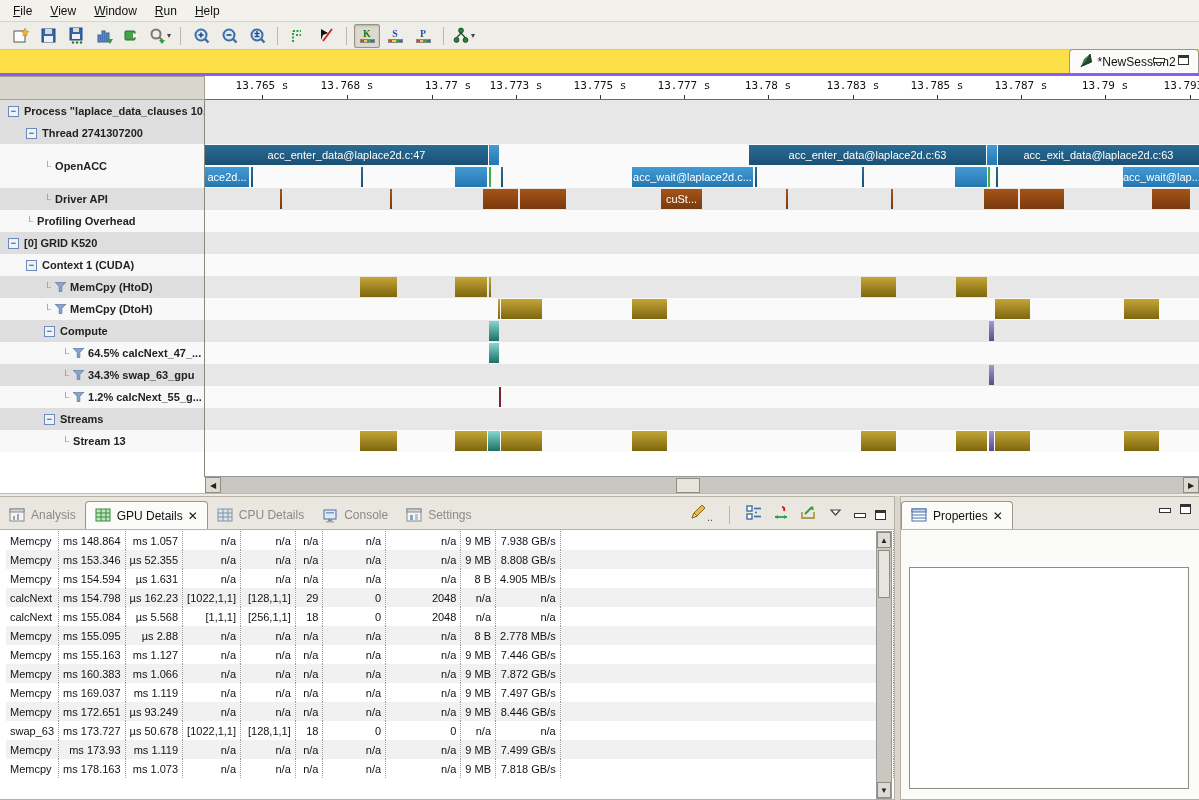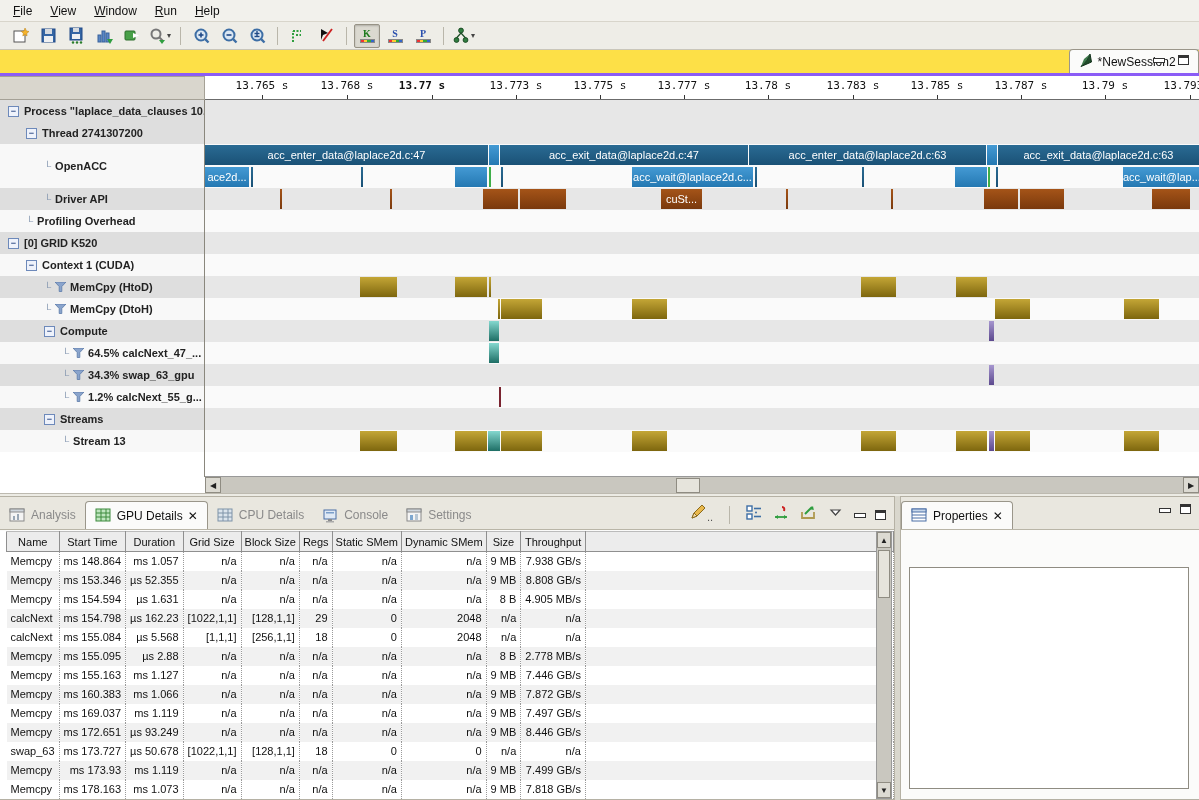--- a/index.html
+++ b/index.html
@@ -243,21 +243,21 @@
   </div>
 
   <div class="timeline">
     <div class="ruler-row">
       <div class="ruler-corner"></div>
       <div class="ruler" id="ruler">
           <span class="tick-label" style="left: 57px;">13.765 s</span>
           <span class="tick-mark" style="left: 57px;"></span>
           <span class="tick-label" style="left: 142px;">13.768 s</span>
           <span class="tick-mark" style="left: 142px;"></span>
-          <span class="tick-label" style="left: 217px; font-weight: bold;">13.77 s</span>
+          <span class="tick-label" style="left: 243px;">13.77 s</span>
           <span class="tick-mark" style="left: 227px;"></span>
           <span class="tick-label" style="left: 311px;">13.773 s</span>
           <span class="tick-mark" style="left: 311px;"></span>
           <span class="tick-label" style="left: 395px;">13.775 s</span>
           <span class="tick-mark" style="left: 395px;"></span>
           <span class="tick-label" style="left: 479px;">13.777 s</span>
           <span class="tick-mark" style="left: 479px;"></span>
           <span class="tick-label" style="left: 563px;">13.78 s</span>
           <span class="tick-mark" style="left: 563px;"></span>
           <span class="tick-label" style="left: 648px;">13.783 s</span>
@@ -372,21 +372,20 @@
           <div class="stripe" style="top: 176px; background: rgb(231, 231, 231);"></div>
           <div class="stripe" style="top: 198px; background: rgb(250, 250, 250);"></div>
           <div class="stripe" style="top: 220px; background: rgb(231, 231, 231);"></div>
           <div class="stripe" style="top: 242px; background: rgb(250, 250, 250);"></div>
           <div class="stripe" style="top: 264px; background: rgb(231, 231, 231);"></div>
           <div class="stripe" style="top: 286px; background: rgb(250, 250, 250);"></div>
           <div class="stripe" style="top: 308px; background: rgb(231, 231, 231);"></div>
           <div class="stripe" style="top: 330px; background: rgb(250, 250, 250);"></div>
           <div class="bar c-navy" style="left: 0px; width: 283px; top: 45px;">acc_enter_data@laplace2d.c:47</div>
           <div class="bar c-blue" style="left: 284px; width: 10px; top: 45px;"></div>
-          <div class="bar c-navy" style="left: 295px; width: 248px; top: 45px;">acc_exit_data@laplace2d.c:47</div>
           <div class="bar c-navy" style="left: 544px; width: 237px; top: 45px;">acc_enter_data@laplace2d.c:63</div>
           <div class="bar c-blue" style="left: 782px; width: 10px; top: 45px;"></div>
           <div class="bar c-navy" style="left: 793px; width: 201px; top: 45px;">acc_exit_data@laplace2d.c:63</div>
           <div class="bar c-blue" style="left: 0px; width: 44px; top: 67px;">ace2d...</div>
           <div class="bar c-navy" style="left: 46px; width: 2px; top: 67px;"></div>
           <div class="bar c-navy" style="left: 156px; width: 2px; top: 67px;"></div>
           <div class="bar c-blue" style="left: 250px; width: 32px; top: 67px;"></div>
           <div class="bar c-green" style="left: 284px; width: 2px; top: 67px;"></div>
           <div class="bar c-navy" style="left: 296px; width: 2px; top: 67px;"></div>
           <div class="bar c-blue" style="left: 427px; width: 121px; top: 67px;">acc_wait@laplace2d.c...</div>
@@ -536,33 +535,20 @@
               <col style="width:55px">
               <col style="width:28px">
               <col style="width:66px">
               <col style="width:79px">
               <col style="width:29px">
               <col style="width:59px">
               <col style="width:362px">
             </colgroup>
             <tbody>
               <tr>
-                <th>Name</th>
-                <th>Start Time</th>
-                <th>Duration</th>
-                <th>Grid Size</th>
-                <th>Block Size</th>
-                <th>Regs</th>
-                <th>Static SMem</th>
-                <th>Dynamic SMem</th>
-                <th>Size</th>
-                <th>Throughput</th>
-                <th></th>
-              </tr>
-              <tr>
                 <td class="">Memcpy</td>
                 <td class="num clipL">148.864 ms</td>
                 <td class="num clipL">1.057 ms</td>
                 <td class="na">n/a</td>
                 <td class="na">n/a</td>
                 <td class="na">n/a</td>
                 <td class="na">n/a</td>
                 <td class="na">n/a</td>
                 <td class="num">9 MB</td>
                 <td class="num">7.938 GB/s</td>

